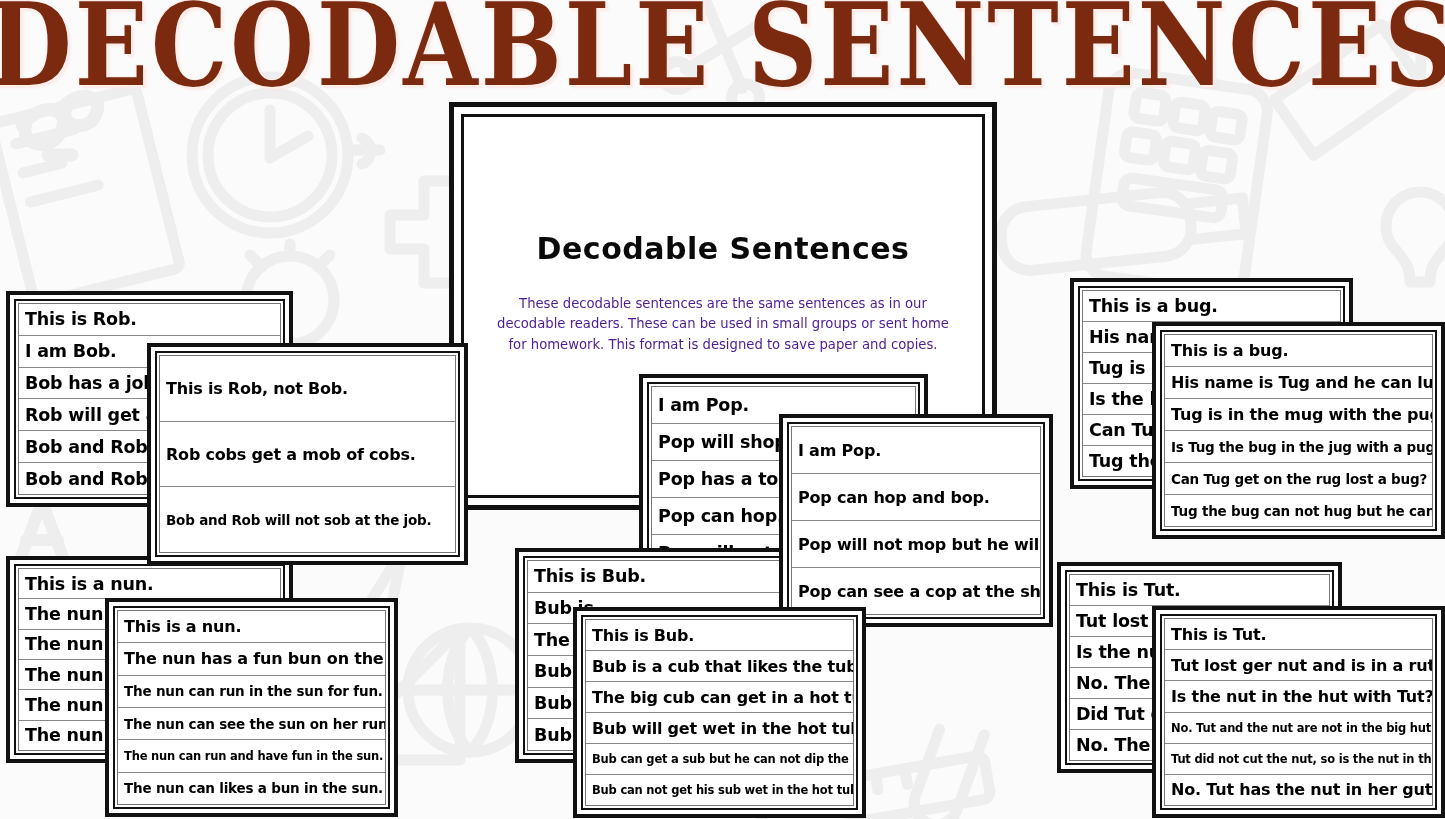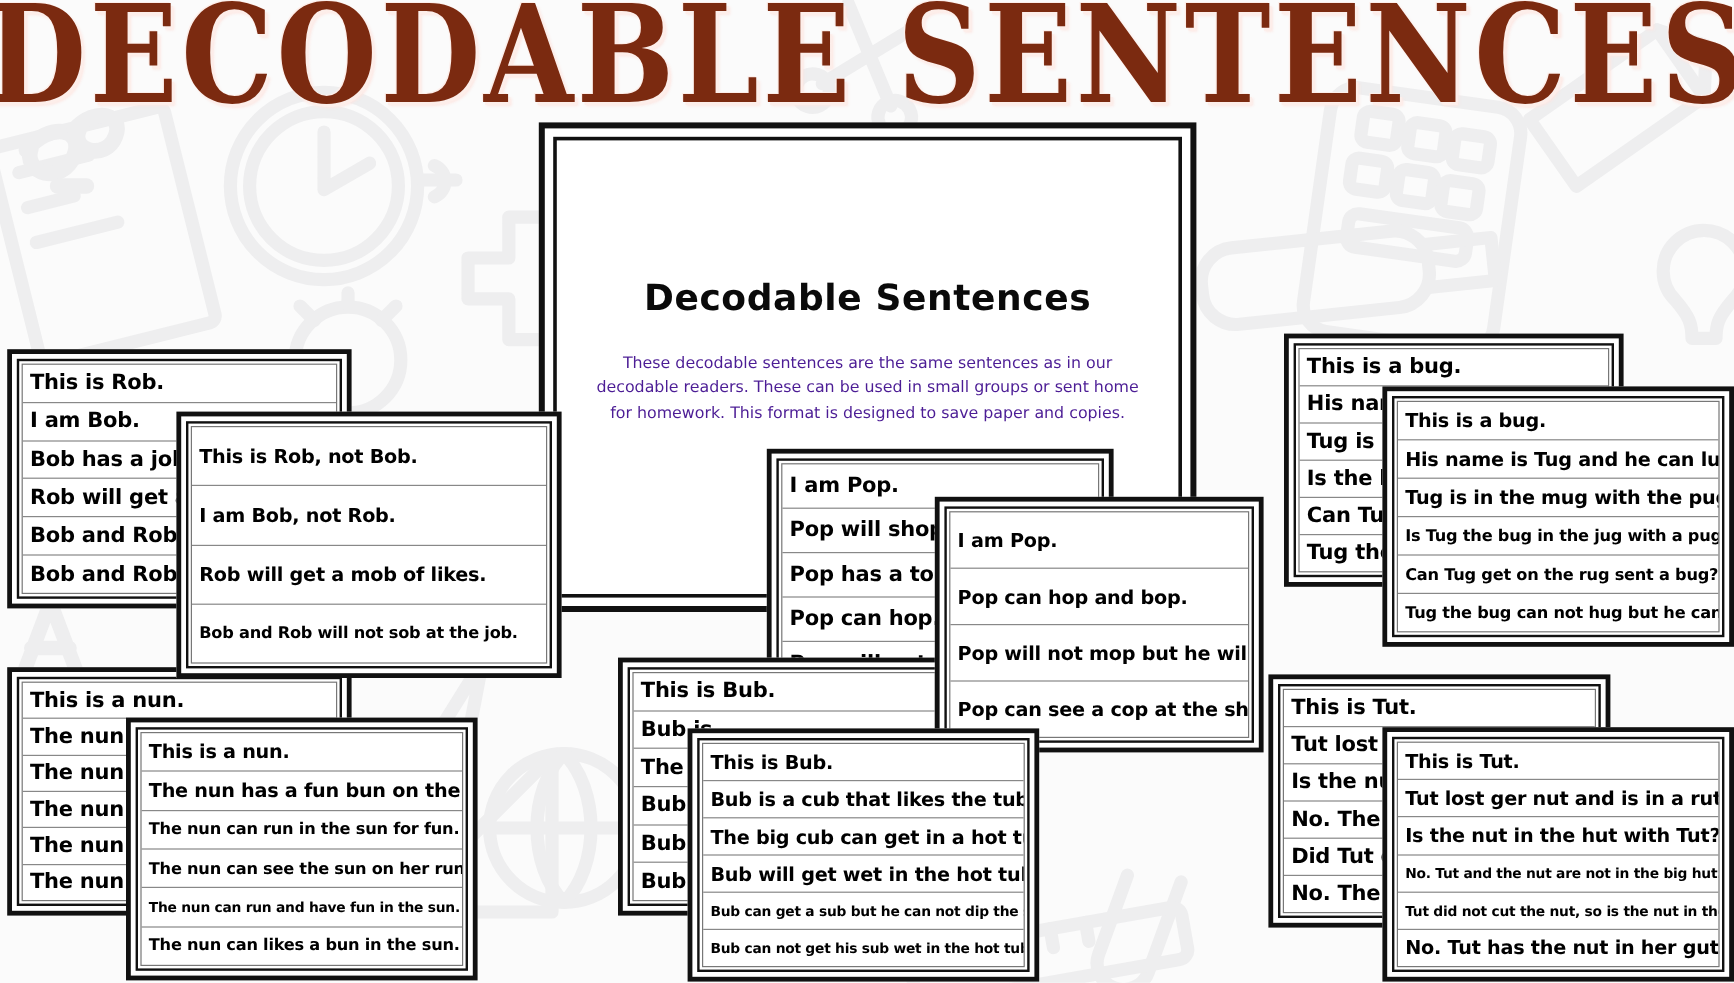--- a/index.html
+++ b/index.html
@@ -279,22 +279,21 @@
       <div class="row fs-lg">Bob and Rob</div>
       <div class="row fs-lg">Bob and Rob</div>
     </div>
   </div>
 </div>
 
 <div class="card" id="card-rob-front">
   <div class="card-inner">
     <div class="rows">
       <div class="row fs-md">This is Rob, not Bob.</div>
-      <div class="row fs-md">I am Bob, not Rob.</div>
-      <div class="row fs-md">Rob will get a mob of likes.</div>
+      <div class="row fs-md">Rob cobs get a mob of cobs.</div>
       <div class="row fs-sm">Bob and Rob will not sob at the job.</div>
     </div>
   </div>
 </div>
 
 <div class="card" id="card-nun-back">
   <div class="card-inner">
     <div class="rows">
       <div class="row fs-lg">This is a nun.</div>
       <div class="row fs-lg">The nun has</div>
@@ -381,21 +380,21 @@
   </div>
 </div>
 
 <div class="card" id="card-bug-front">
   <div class="card-inner">
     <div class="rows">
       <div class="row fs-md">This is a bug.</div>
       <div class="row fs-md">His name is Tug and he can lug.</div>
       <div class="row fs-md">Tug is in the mug with the pug.</div>
       <div class="row fs-sm">Is Tug the bug in the jug with a pug?</div>
-      <div class="row fs-sm">Can Tug get on the rug sent a bug?</div>
+      <div class="row fs-sm">Can Tug get on the rug lost a bug?</div>
       <div class="row fs-sm">Tug the bug can not hug but he can lug.</div>
     </div>
   </div>
 </div>
 
 <div class="card" id="card-tut-back">
   <div class="card-inner">
     <div class="rows">
       <div class="row fs-lg">This is Tut.</div>
       <div class="row fs-lg">Tut lost he</div>

